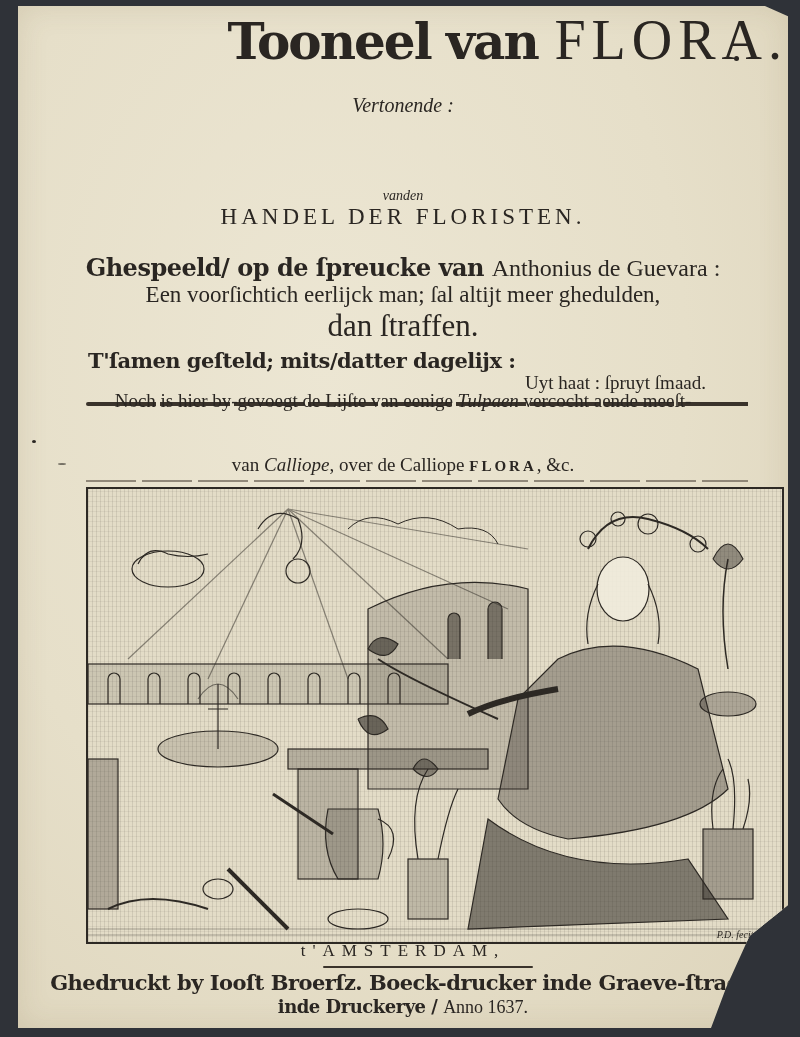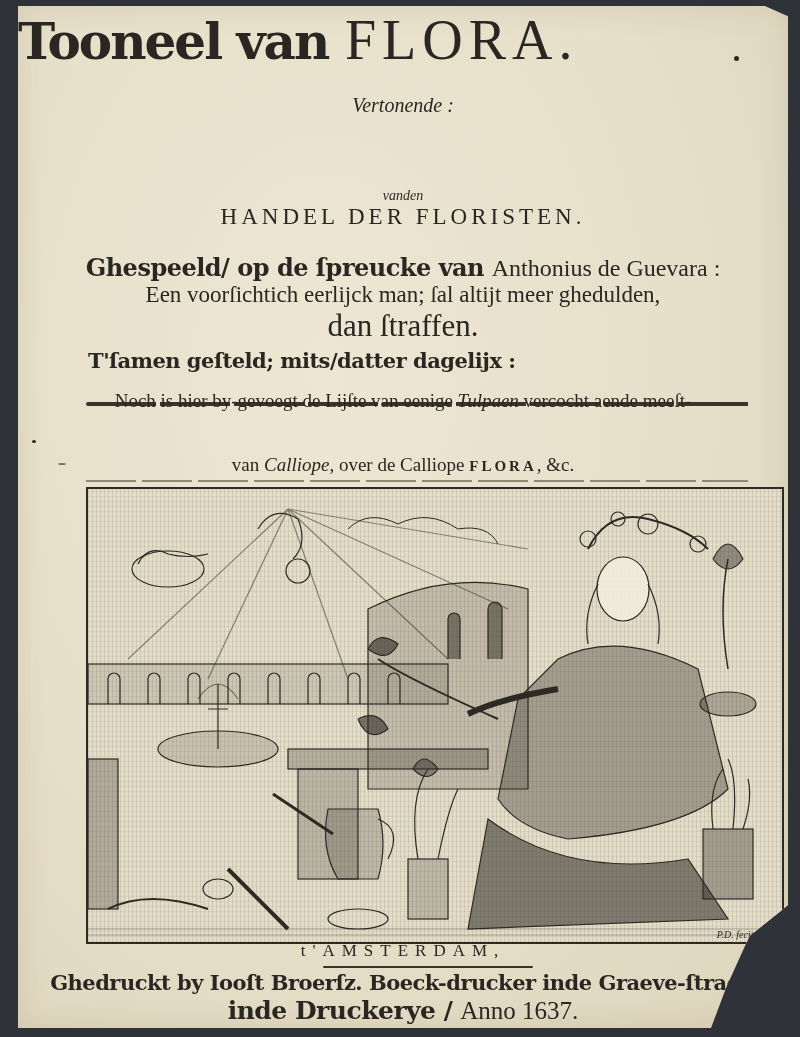--- a/index.html
+++ b/index.html
@@ -19,21 +19,21 @@
     box-shadow: inset 0 0 30px rgba(120,100,60,0.15);
   }
   .ink { color: #2a2622; }
   .blackletter {
     font-family: "DejaVu Serif", serif;
     font-weight: bold;
     letter-spacing: -0.5px;
   }
   .title {
     position: absolute; left: 0; right: 0; top: 4px;
-    text-align: left; font-size: 52px; line-height: 60px;
+    text-align: right; font-size: 52px; line-height: 60px;
   }
   .title .bl { font-family: "DejaVu Serif", serif; font-weight: 900; font-size: 50px; letter-spacing: -2px; }
   .title .caps { font-family: "Liberation Serif", serif; font-size: 56px; letter-spacing: 6px; }
   .line { position: absolute; left: 0; right: 0; text-align: center; white-space: nowrap; }
   .italic { font-style: italic; font-family: Liberation Serif, serif; }
   .roman { font-family: "Liberation Serif", serif; }
   .vert { top: 88px; font-size: 20px; }
   .grond { top: 128px; font-size: 38px; letter-spacing: -0.5px; }
   .vanden { top: 182px; font-size: 14px; }
   .handel { top: 198px; font-size: 23px; letter-spacing: 4px; font-family: "Liberation Serif", serif; }
@@ -65,21 +65,21 @@
     overflow: hidden;
   }
   .engraving svg { position: absolute; left: 0; top: 0; }
   .signature {
     position: absolute; right: 6px; bottom: 2px;
     font-size: 10px; font-style: italic; font-family: "Liberation Serif", serif; color: #2d2924;
   }
   .amsterdam { top: 935px; font-size: 17px; letter-spacing: 7px; font-family: "Liberation Serif", serif; }
   .am-rule { position: absolute; left: 305px; width: 210px; top: 960px; height: 2px; background: #3a332b; border-radius: 1px; }
   .imprint1 { top: 964px; font-size: 21px; }
-  .imprint2 { top: 990px; font-size: 25px; }
+  .imprint2 { top: 990px; font-size: 18px; }
   .mark { position: absolute; background: #2a2622; border-radius: 50%; }
 </style>
 </head>
 <body>
 
 <div class="page">
 
   <div class="title ink">
     <span class="bl">Tooneel van</span>
     <span class="caps">FLORA.</span>
@@ -90,20 +90,21 @@
   <div class="line handel ink">HANDEL DER FLORISTEN.</div>
 
   <div class="line ghe ink">
     <span class="blackletter">Ghespeeld/ op de ſpreucke van</span>
     <span class="roman">Anthonius de Guevara :</span>
   </div>
   <div class="line een roman ink">Een voorſichtich eerlijck man; ſal altijt meer ghedulden,</div>
   <div class="line dan roman ink">dan ſtraffen.</div>
 
   <div class="line tsamen blackletter ink">T'ſamen geſteld; mits/datter dagelijx :</div>
+  <div class="line uyt roman ink">Uyt haat : ſpruyt ſmaad.</div>
 
   <div class="rule"></div>
 
   <div class="line noch roman ink">
     <span>Noch is hier by-gevoegt de Lijſte van eenige </span><span class="italic">Tulpaen</span><span> vercocht aende meeſt-</span>
   </div>
   <div class="line noch3 roman ink">
     <span>van </span><span class="italic">Calliope</span><span>, over de Calliope </span><span style="letter-spacing:3px;font-weight:bold;font-size:15px;">FLORA</span><span>, &amp;c.</span>
   </div>
 

